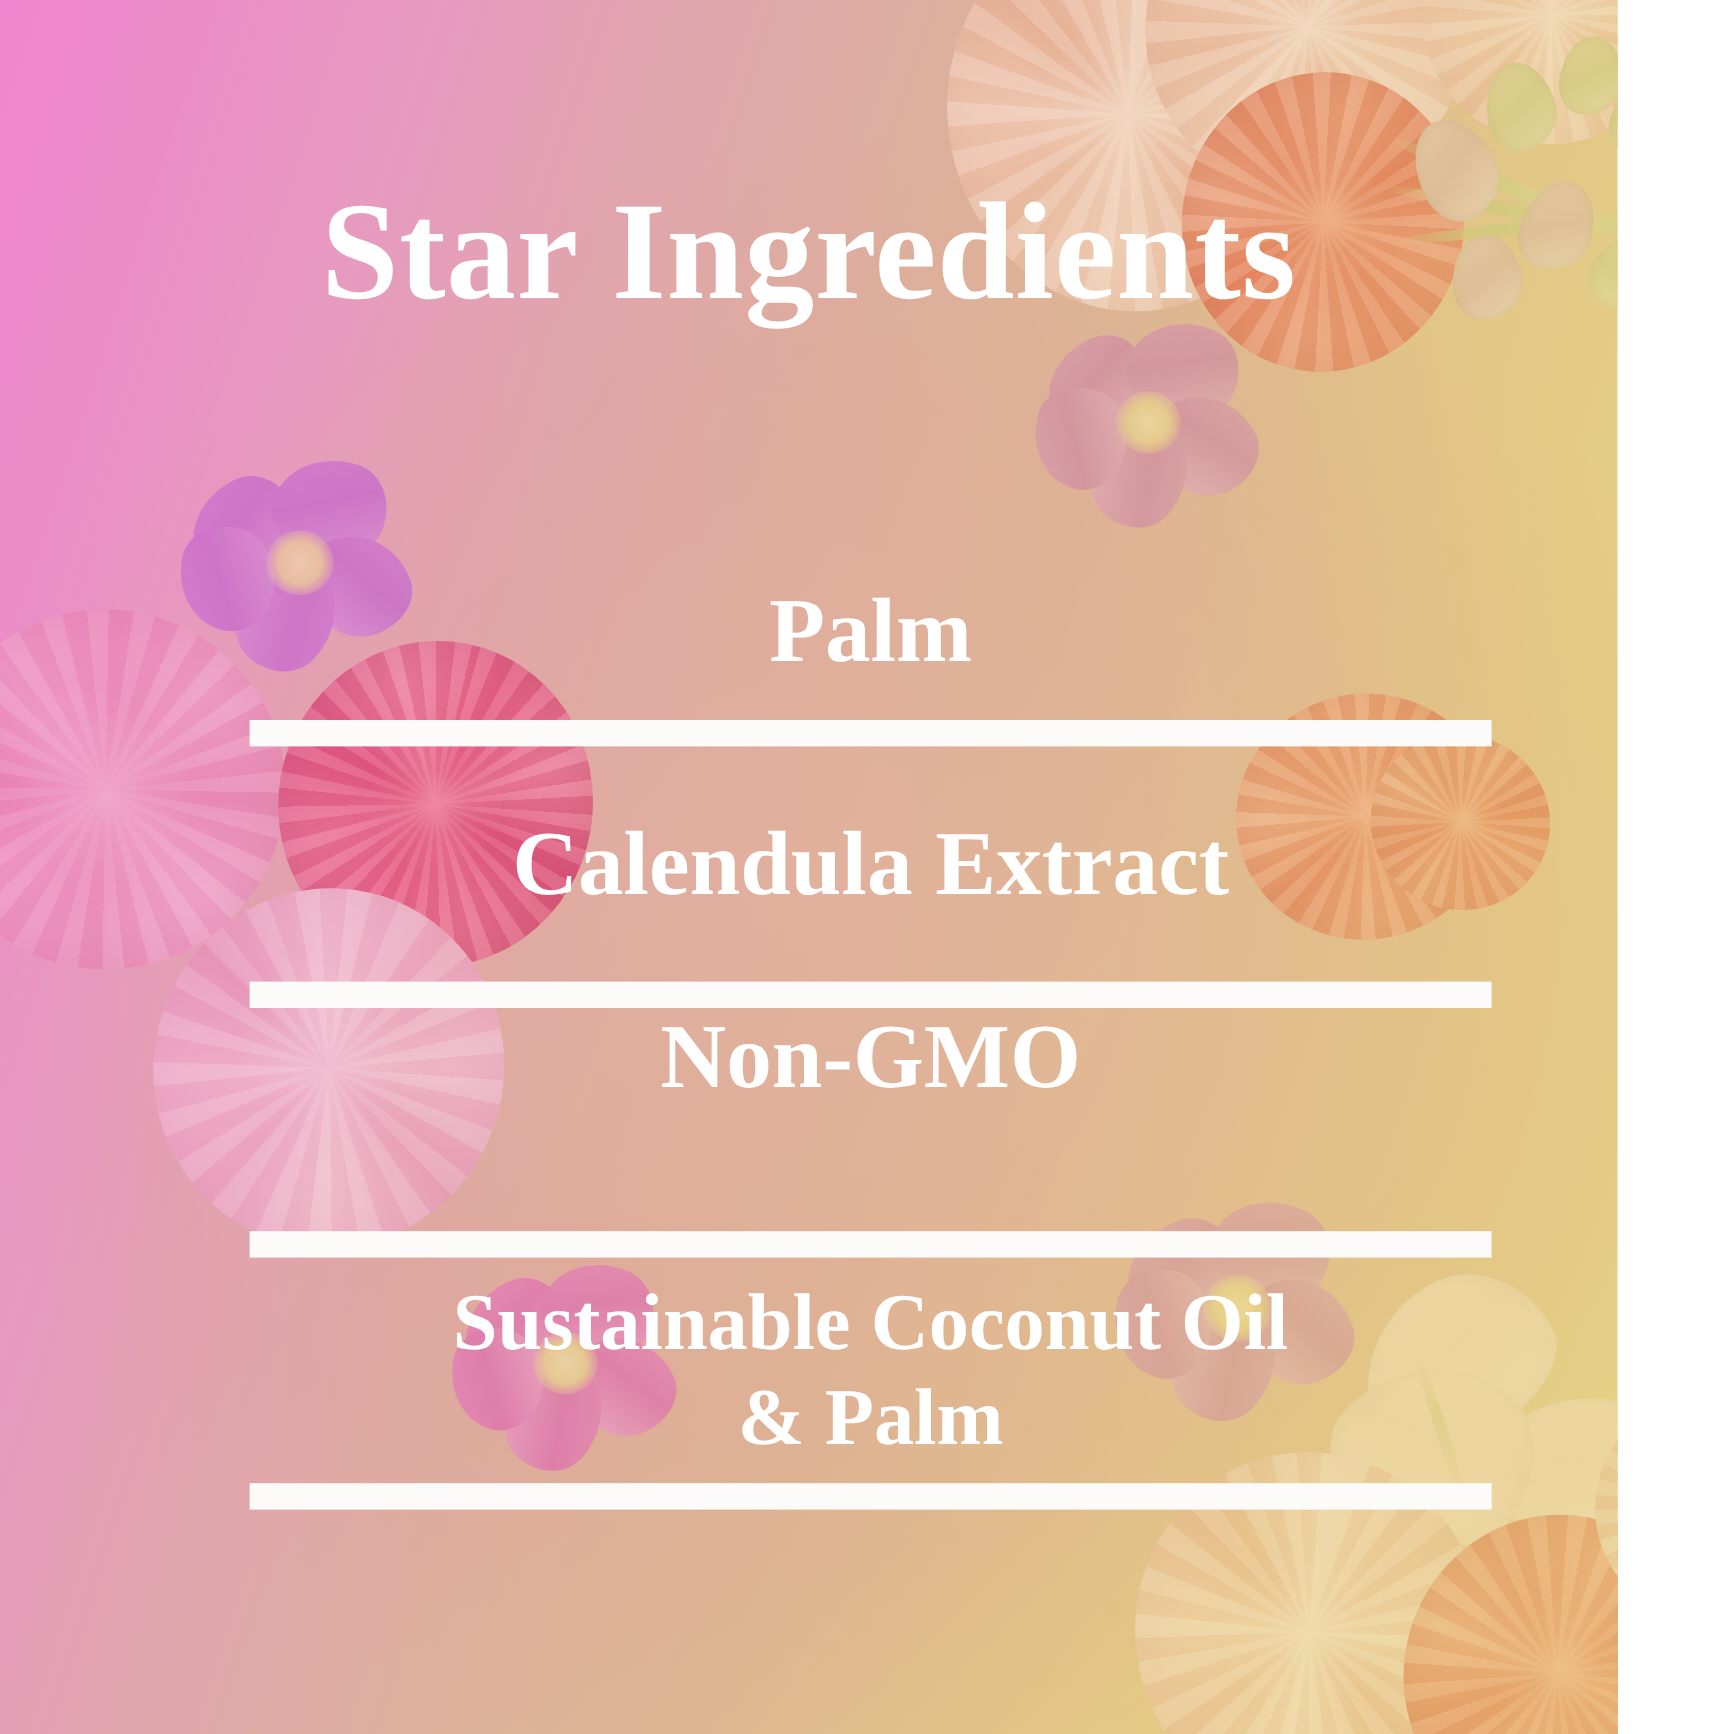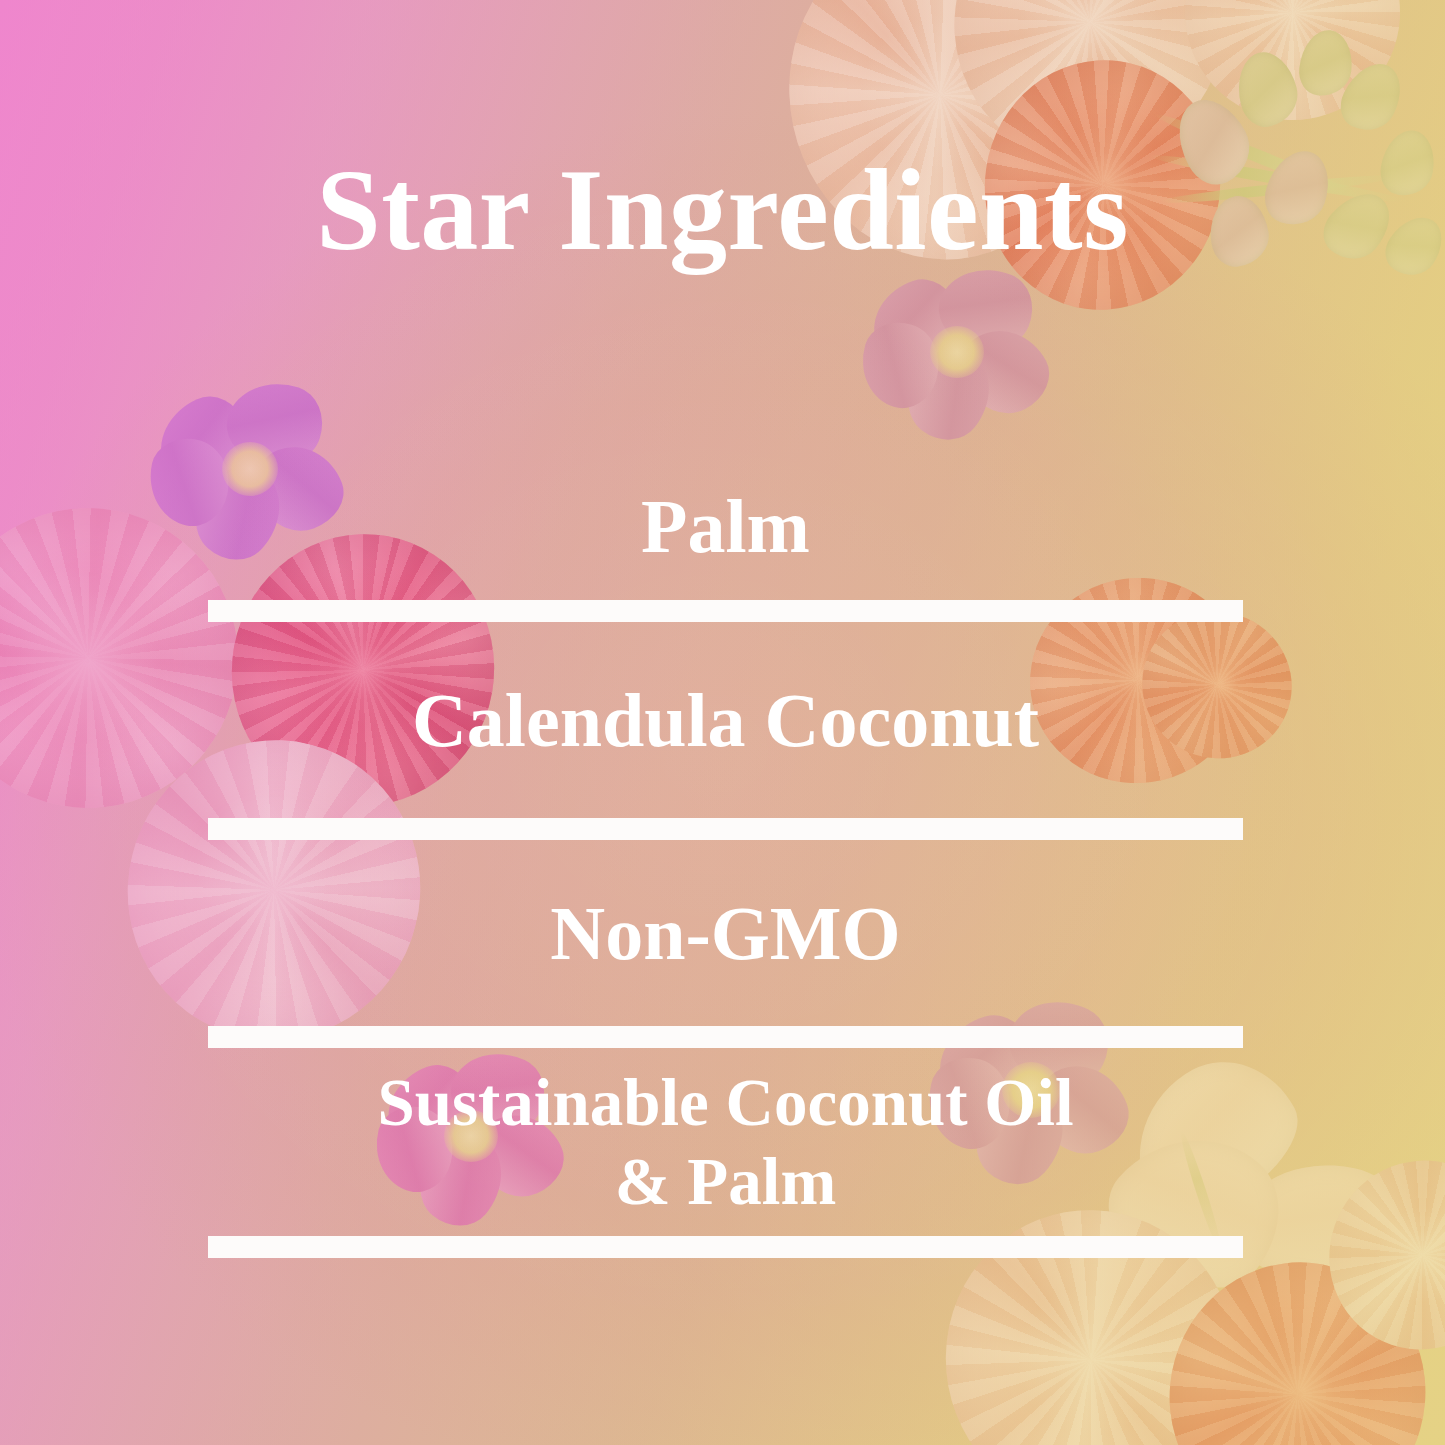--- a/index.html
+++ b/index.html
@@ -3,25 +3,26 @@
 <meta charset="utf-8">
 <style>
   html, body {
     margin: 0;
     padding: 0;
     background: #ffffff;
   }
 
   #poster {
     position: relative;
-    width: 1445px;
+    width: 1334px;
     height: 1445px;
     overflow: hidden;
     font-family: "Liberation Serif", "DejaVu Serif", serif;
     isolation: isolate;
+    padding-left: 14px;
   }
 
   
   .bg-base {
     position: absolute;
     inset: 0;
     background:
       radial-gradient(ellipse 72% 62% at 54% 56%, rgba(224,166,150,0.92) 0%, rgba(221,160,146,0.55) 48%, rgba(221,160,146,0) 78%),
       linear-gradient(108deg,
         #ef86cd 0%,
@@ -251,21 +252,21 @@
     background: #fdfbfa;
     width: 100%;
   }
 
   .row-honey      { height: 148px; display: flex; align-items: center; justify-content: center; }
   .row-honey .item-text { font-size: 76px; }
 
   .row-calendula  { height: 196px; display: flex; align-items: center; justify-content: center; }
   .row-calendula .item-text { font-size: 76px; }
 
-  .row-nongmo     { height: 186px; display: flex; align-items: center; justify-content: center; }
+  .row-nongmo     { height: 186px; display: flex; align-items: flex-start; justify-content: center; }
   .row-nongmo .item-text { font-size: 76px; }
 
   .row-coconut    { height: 188px; display: flex; align-items: center; justify-content: center; }
   .row-coconut .item-text { font-size: 67px; line-height: 1.18; }
 </style>
 </head>
 <body>
 
 <div id="poster">
 
@@ -361,21 +362,21 @@
 
     <div class="list">
 
       <div class="row-honey">
         <div class="item-text">Palm</div>
       </div>
 
       <div class="rule"></div>
 
       <div class="row-calendula">
-        <div class="item-text">Calendula Coconut</div>
+        <div class="item-text">Calendula Extract</div>
       </div>
 
       <div class="rule"></div>
 
       <div class="row-nongmo">
         <div class="item-text">Non-GMO</div>
       </div>
 
       <div class="rule"></div>
 

